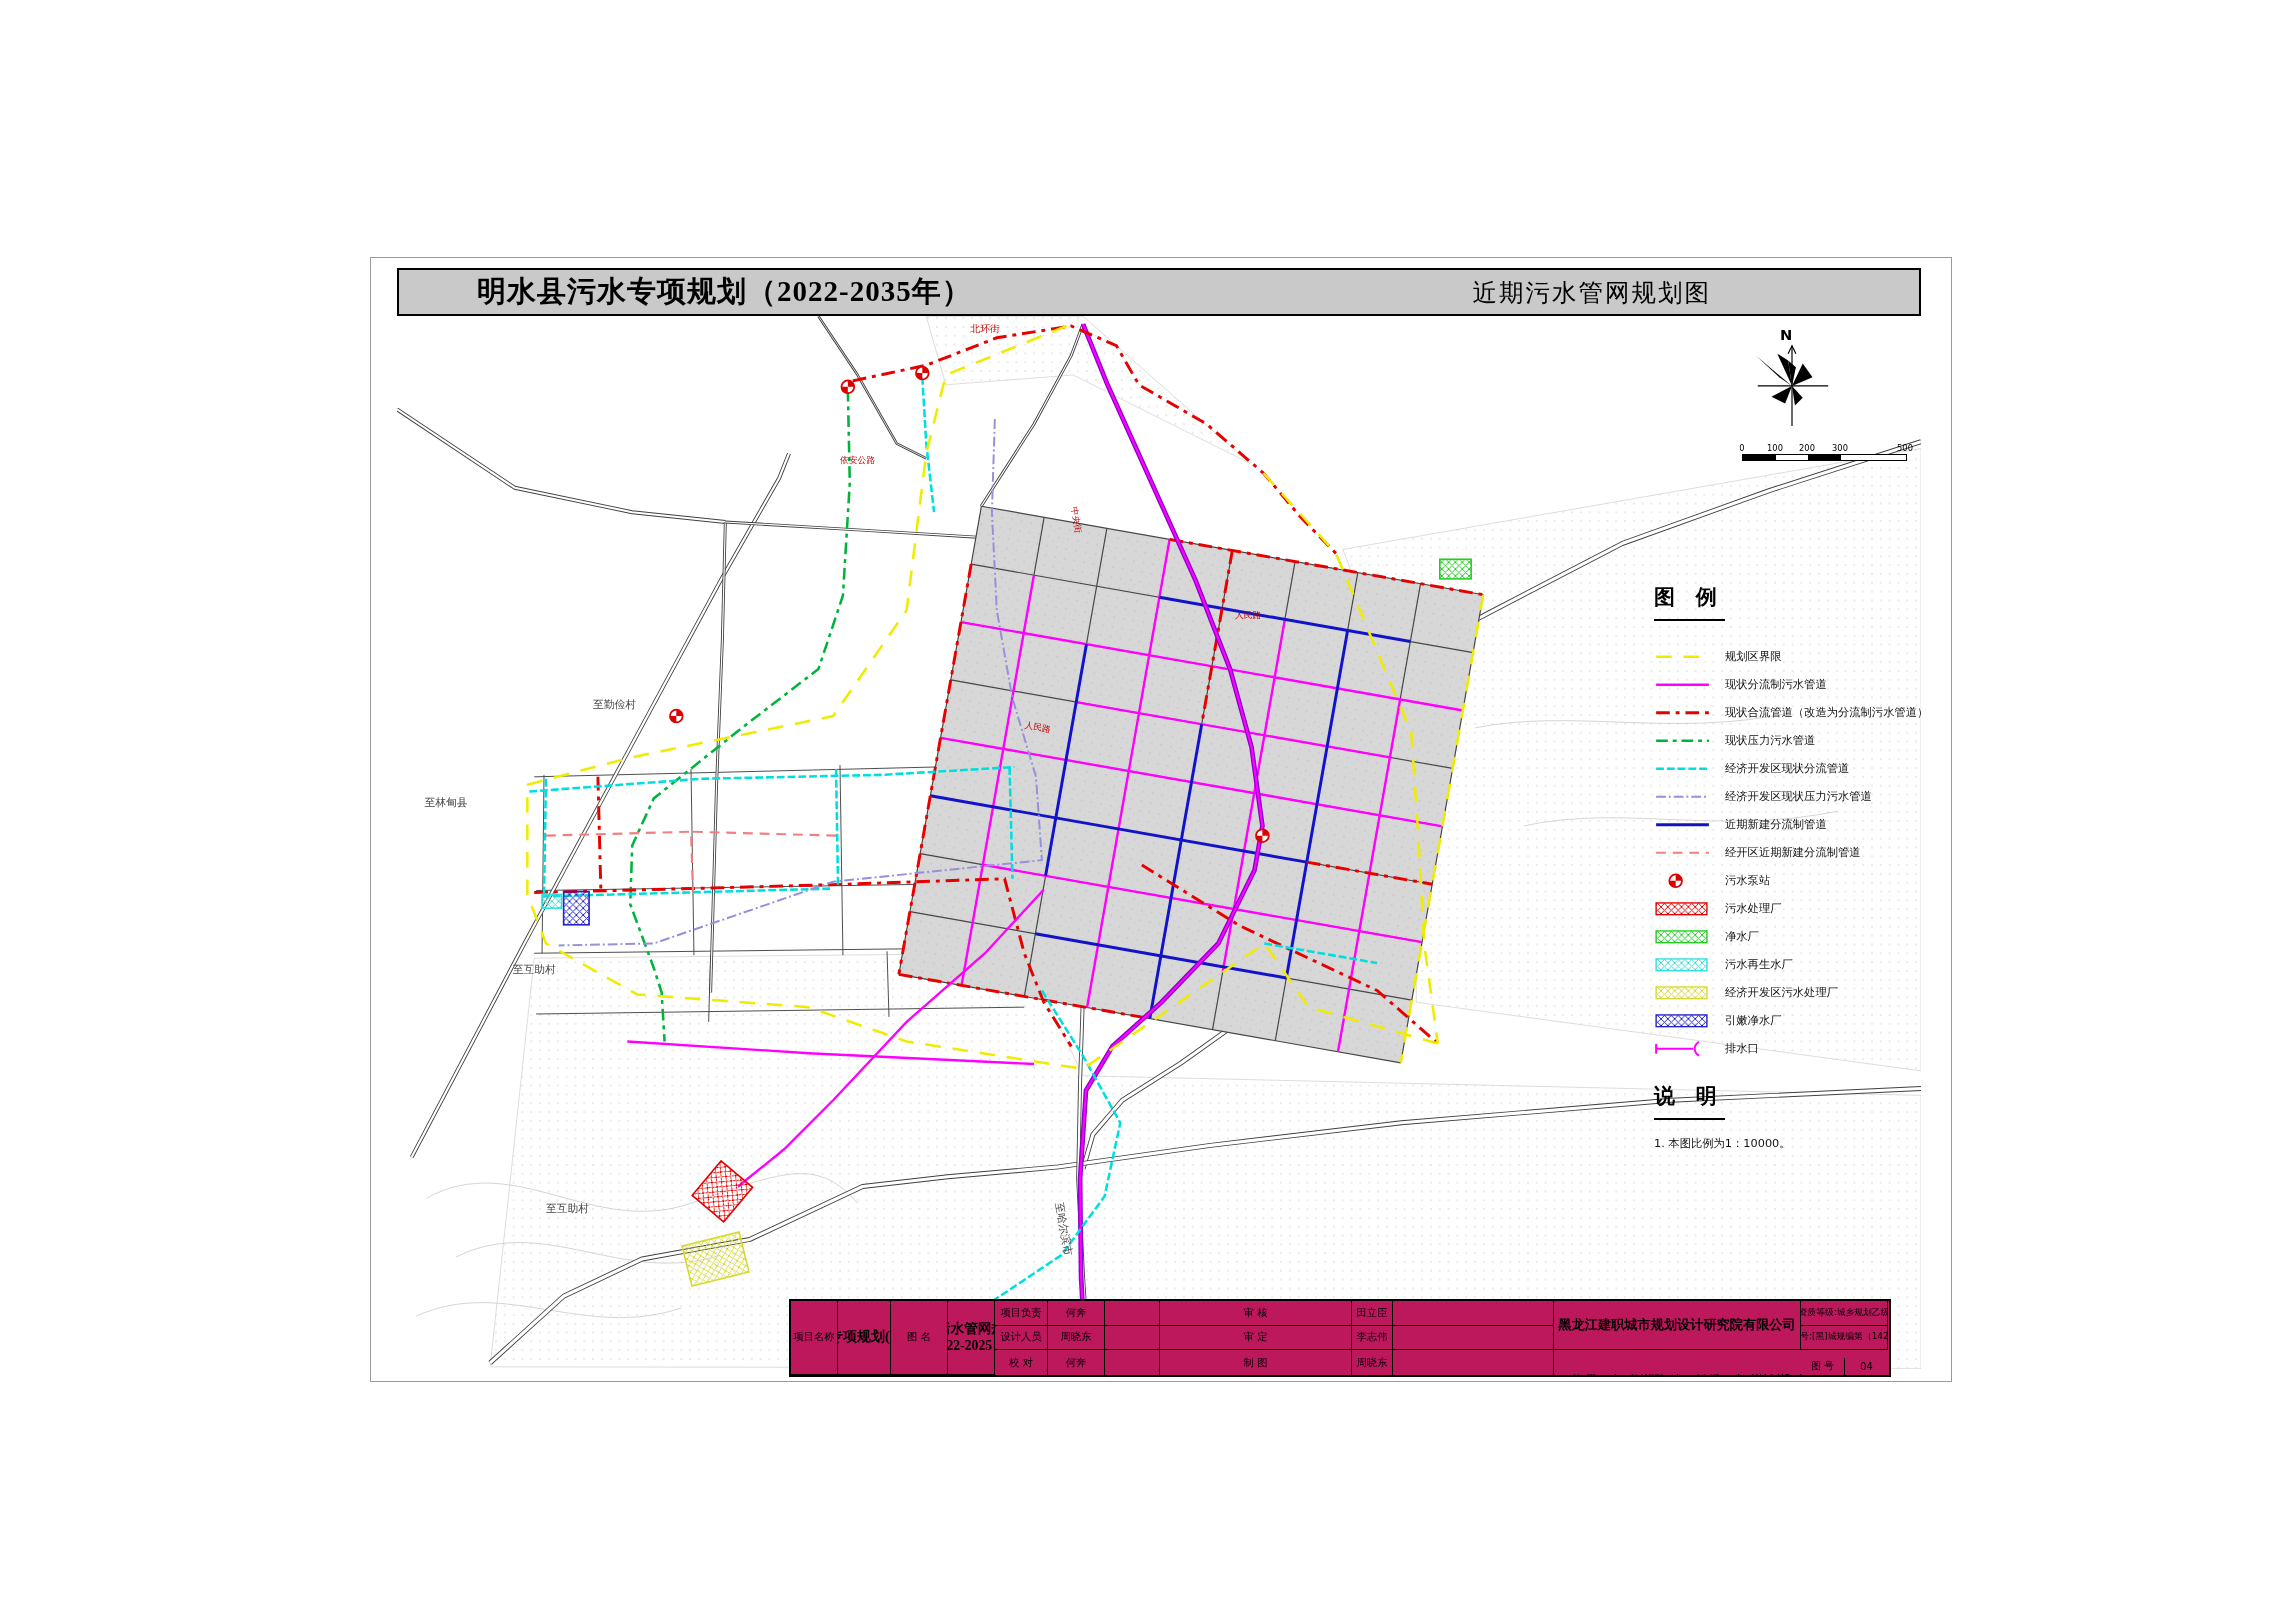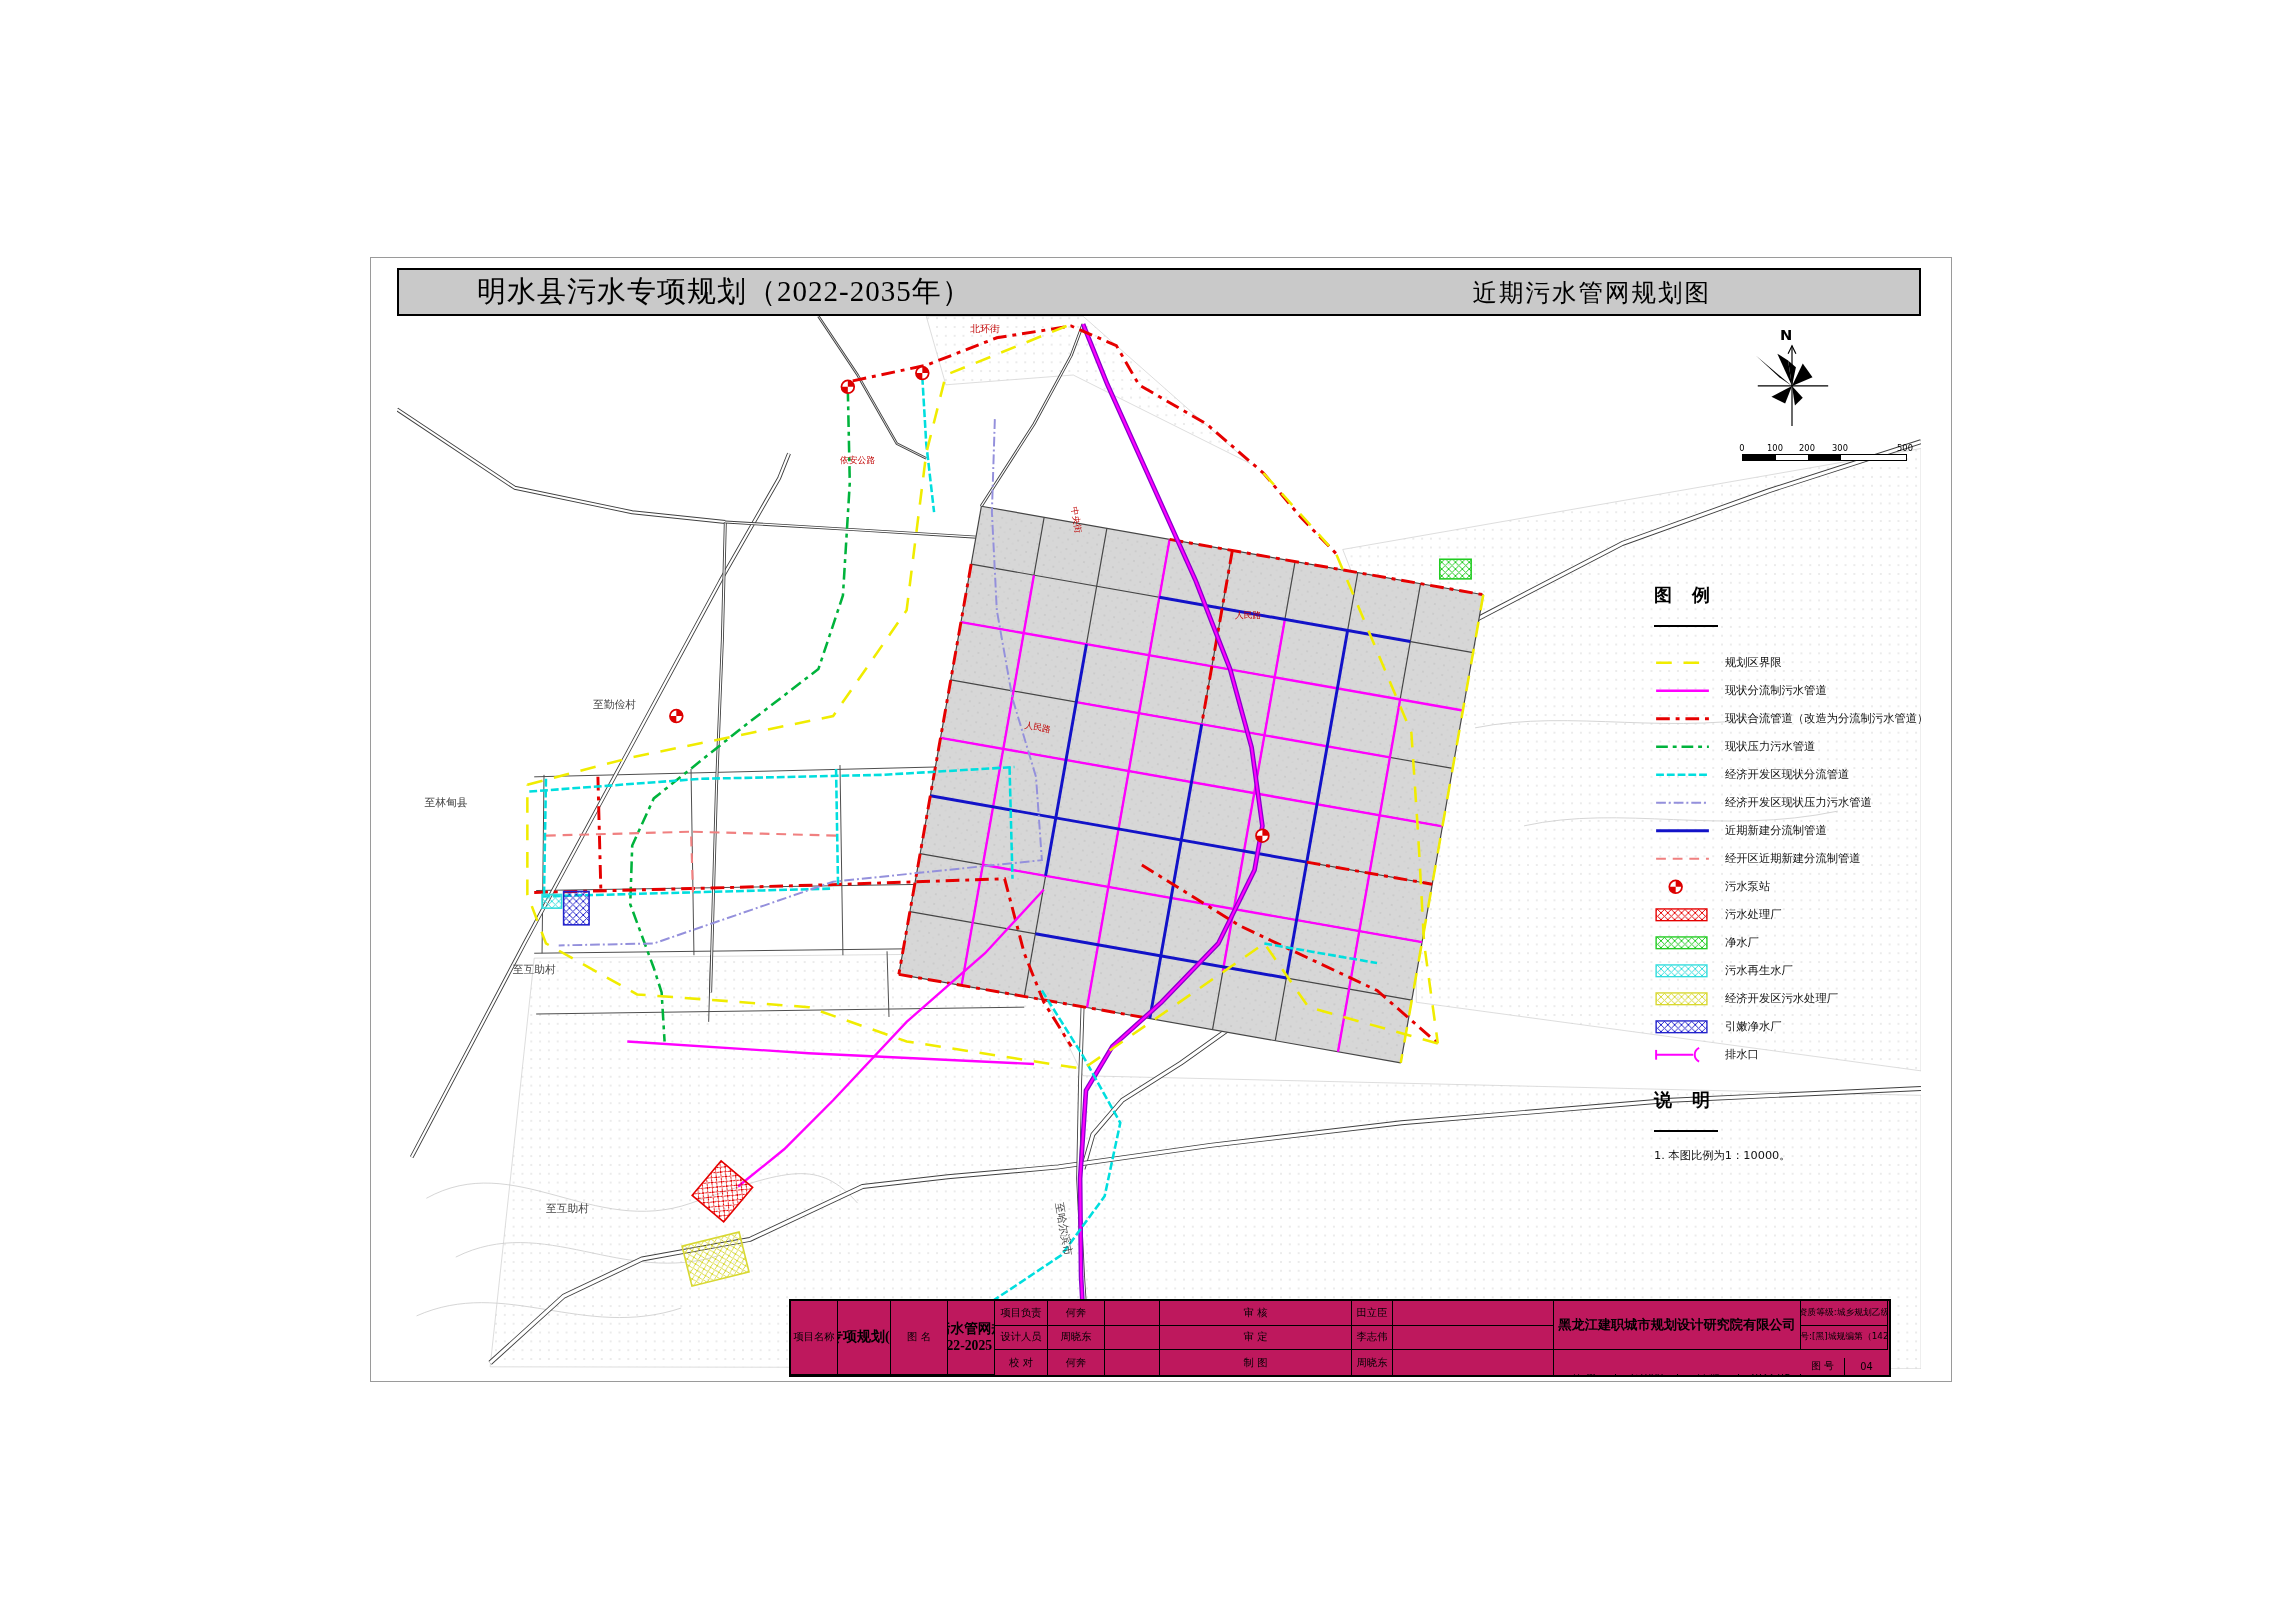--- a/index.html
+++ b/index.html
@@ -3,28 +3,28 @@
 <meta charset="utf-8">
 <style>
   html,body{margin:0;padding:0;background:#fff;}
   .page{position:relative;width:2293px;height:1621px;background:#ffffff;overflow:hidden;
         font-family:"DejaVu Sans",sans-serif;}
   .outer-frame{position:absolute;left:370px;top:257px;width:1580px;height:1123px;
         border:1px solid #9a9a9a;}
   .header-bar{position:absolute;left:397px;top:268px;width:1524px;height:48px;
         box-sizing:border-box;border:2.9px solid #000;display:flex;align-items:center;
         justify-content:space-between;padding:0 208px 0 78px;}
-  .title-left{font-family:"Liberation Serif",serif;font-weight:normal;font-size:29px;color:#000;letter-spacing:1px;}
+  .title-left{font-family:"Liberation Serif",serif;font-weight:bold;font-size:29px;color:#000;letter-spacing:1px;}
   .title-right{font-family:"Liberation Serif",serif;font-size:24.5px;color:#000;letter-spacing:2px;}
   .map-area{position:absolute;left:397px;top:316px;width:1524px;height:1053px;background:#fff;}
   .map-area svg.mapsvg{position:absolute;left:0;top:0;}
   
   .legend{position:absolute;left:1257px;top:267px;width:267px;}
-  .legend-title,.notes-title{font-family:"Liberation Serif",serif;font-weight:bold;font-size:18px;
-        letter-spacing:7.8px;color:#000;border-bottom:2.9px double #000;display:inline-block;padding-bottom:18px;}
+  .legend-title,.notes-title{font-family:"Liberation Serif",serif;font-weight:bold;font-size:21px;
+        letter-spacing:7.8px;color:#000;border-bottom:2.9px double #000;display:inline-block;padding-bottom:8px;}
   .legend-items{margin-top:21.6px;}
   .legend-row{display:flex;align-items:center;height:28px;}
   .legend-row svg{flex:0 0 57px;}
   .legend-label{font-size:11.3px;color:#111;margin-left:14px;white-space:nowrap;}
   .notes{margin-top:19.6px;}
   .note-line{font-size:11.3px;color:#111;margin-top:15.7px;}
   
   .compass{position:absolute;left:1351px;top:11.8px;width:88px;height:110px;}
   .compass .nlabel{position:absolute;left:32px;top:-2px;font-size:14.7px;font-weight:bold;color:#000;}
   .scalebar{position:absolute;left:1345px;top:127px;width:176px;height:25.5px;}

